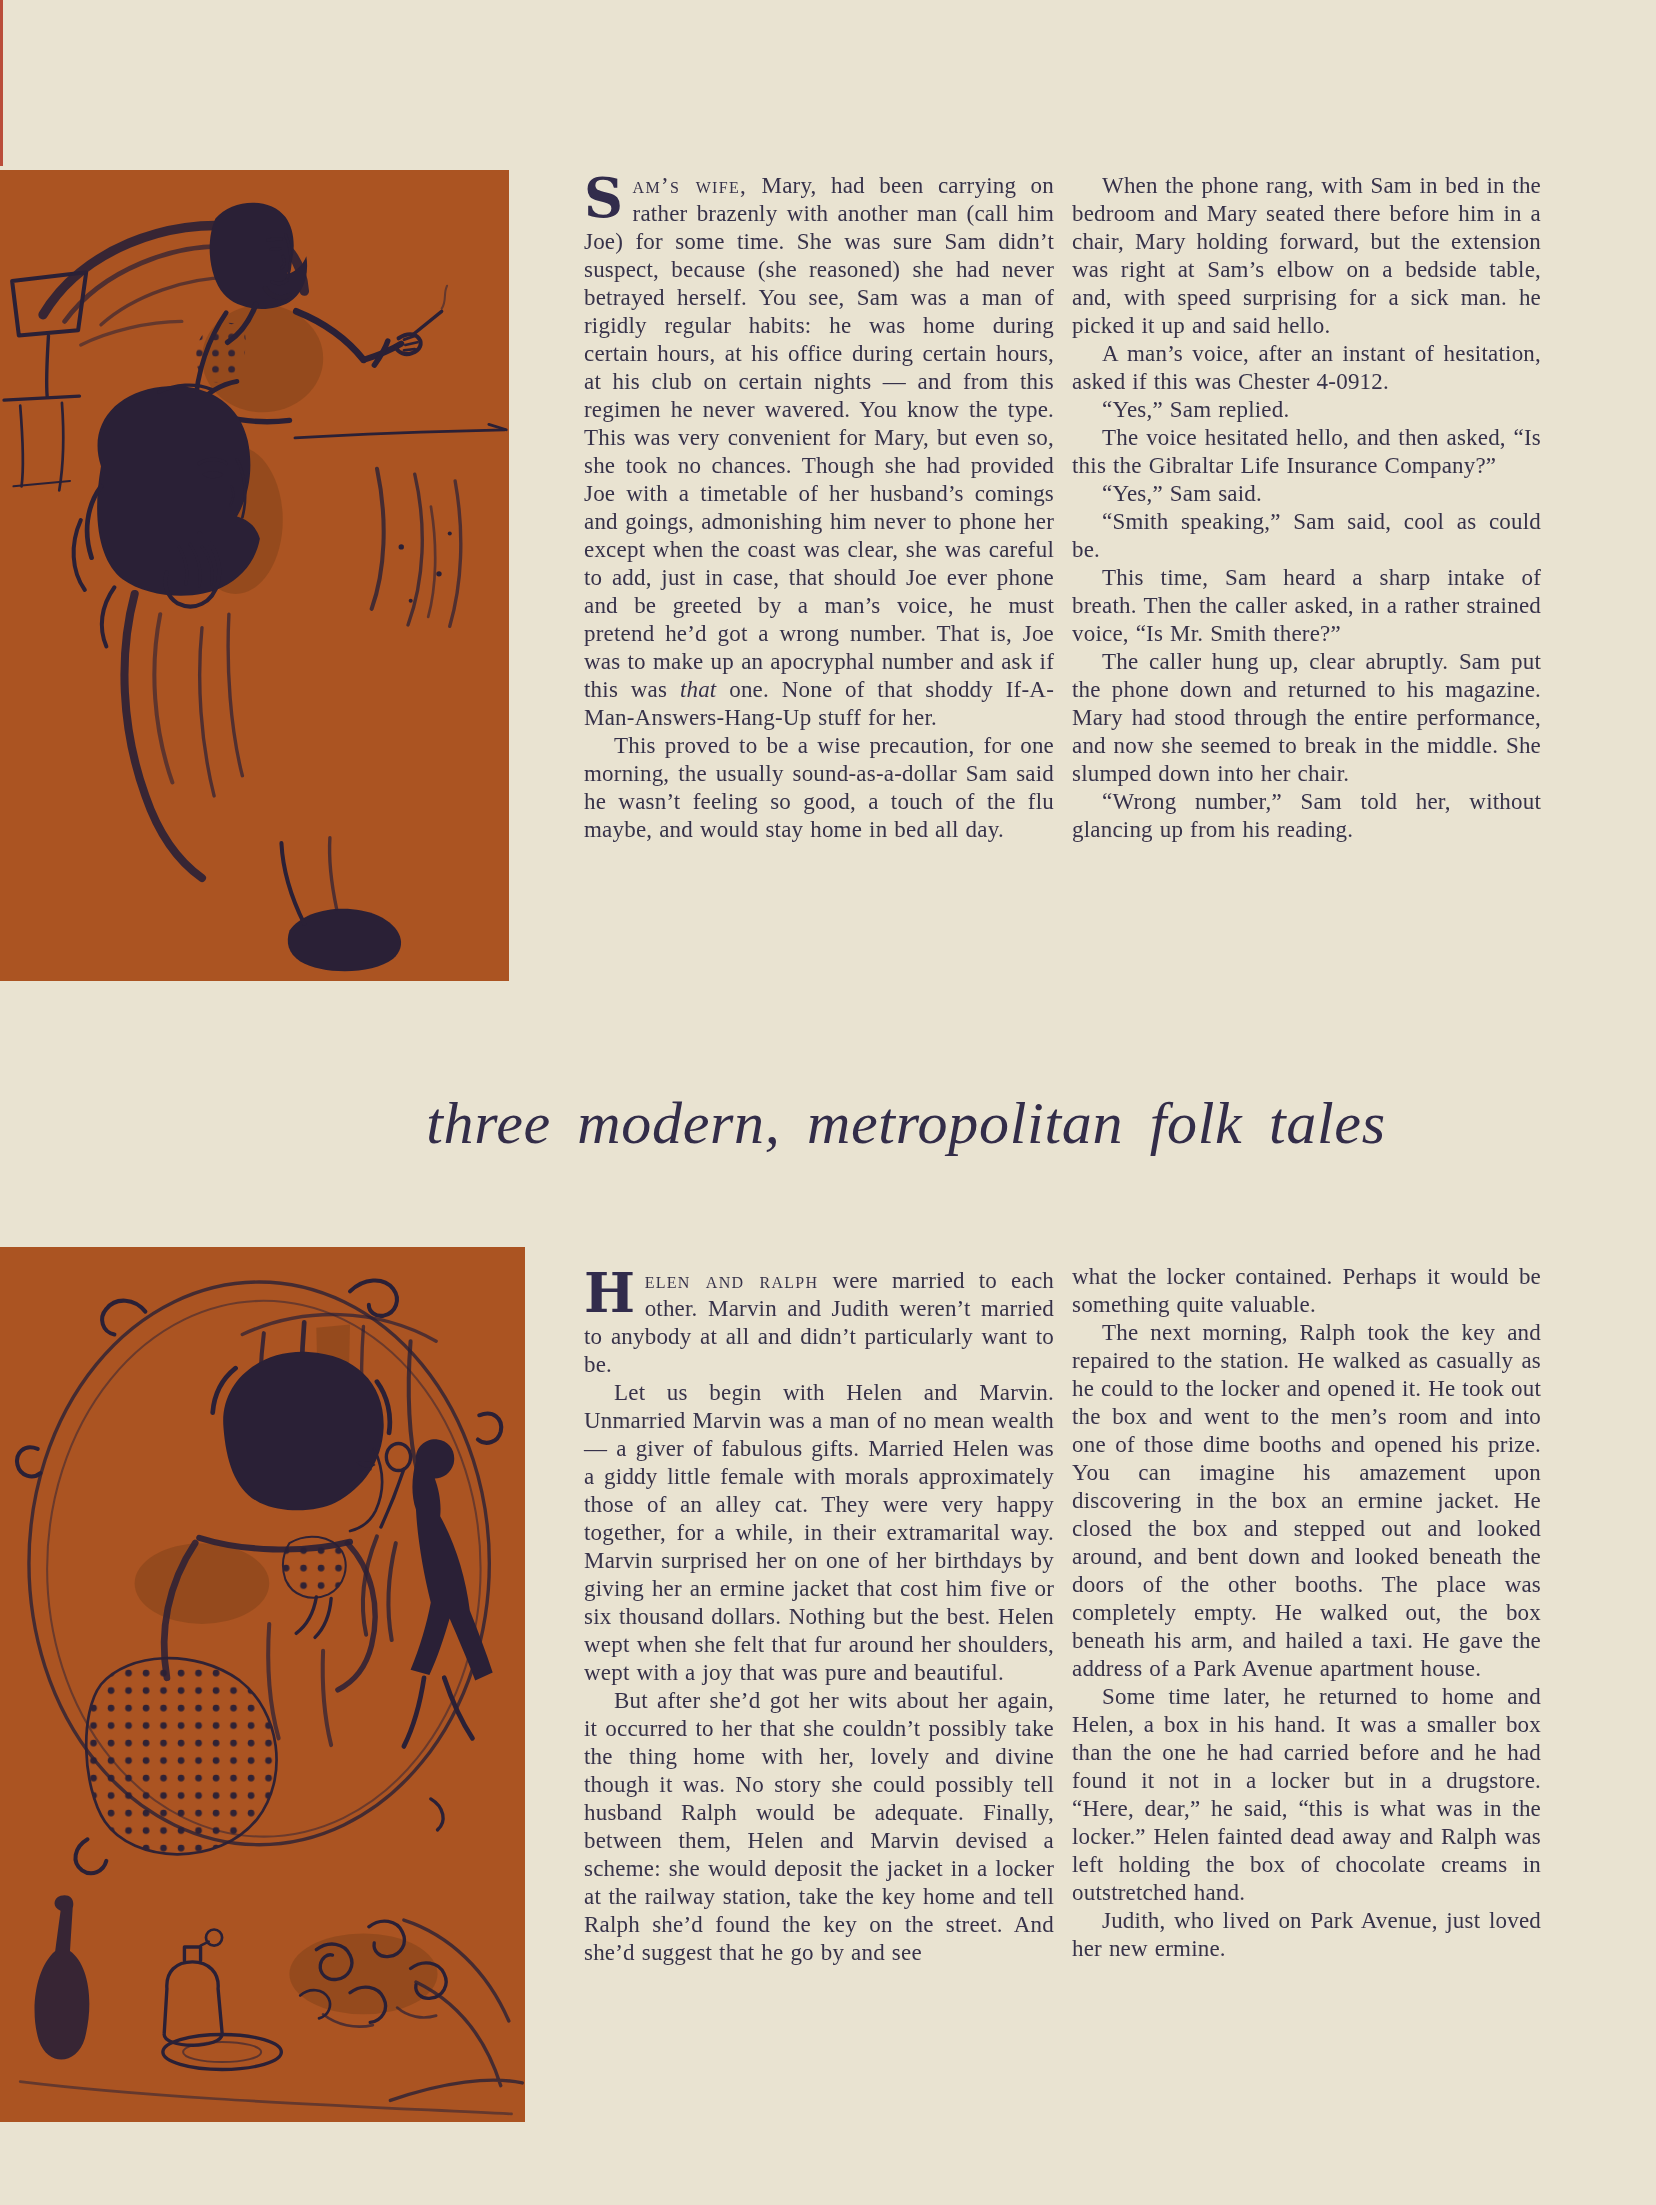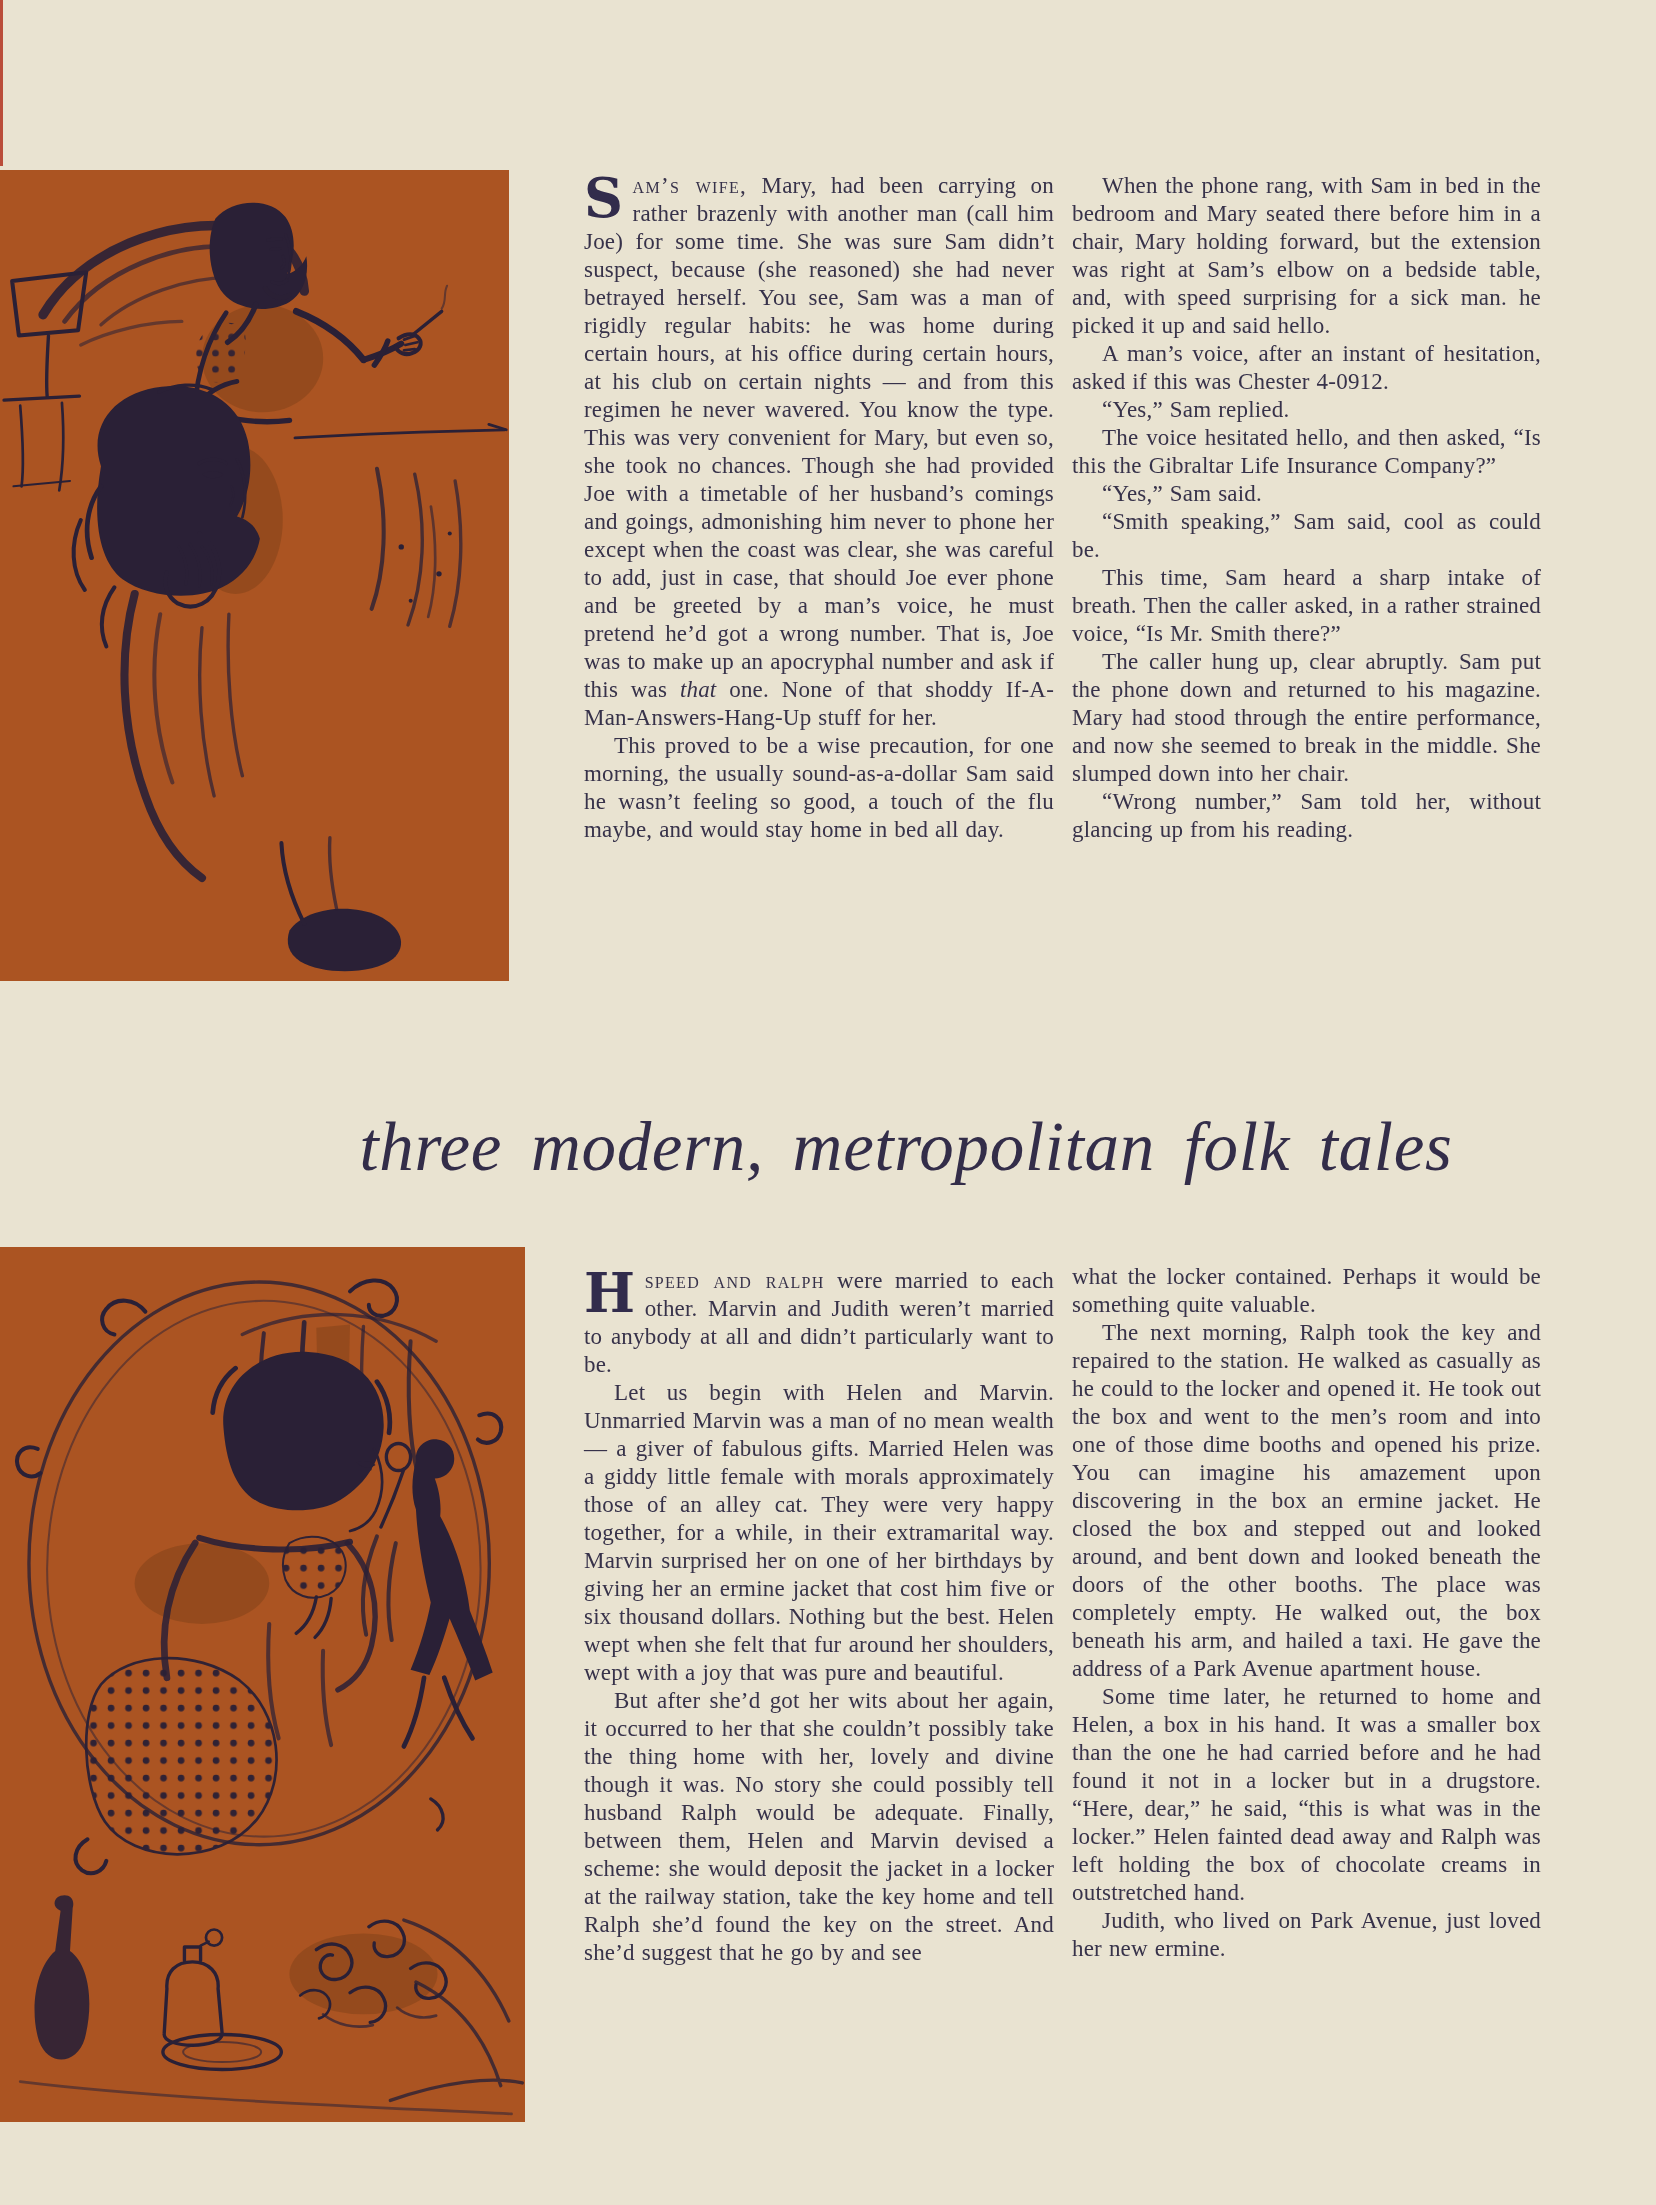--- a/index.html
+++ b/index.html
@@ -37,23 +37,23 @@
     float:left;font-family:"DejaVu Serif",serif;font-weight:bold;
     font-size:54px;line-height:44px;margin:4px 9.4px 0 0;color:#322c4c;
   }
   .smallcaps{font-variant:small-caps;letter-spacing:1.3px;}
   .italic{font-style:italic;}
   #col1{left:584px;top:172px;width:470px;}
   #col2{left:1072px;top:172px;width:469px;}
   #col3{left:584px;top:1267px;width:470px;}
   #col4{left:1072px;top:1263px;width:469px;}
   .headline{
-    position:absolute;left:236px;top:1088px;width:1340px;margin:0;
+    position:absolute;left:236px;top:1064px;width:1340px;margin:0;
     text-align:center;font-style:italic;font-weight:normal;
-    font-size:69px;line-height:119px;color:var(--headline-ink);
+    font-size:60px;line-height:119px;color:var(--headline-ink);
     letter-spacing:0.7px;word-spacing:10.8px;
   }
 </style>
 </head>
 <body>
 
 <div>
 
   <div class="red-sliver"></div>
 
@@ -219,21 +219,21 @@
           <path class="sk" stroke-width="4" d="M446,1112 C460,1100 480,1102 488,1116 C494,1128 488,1142 474,1146"></path>
           <path class="sk" stroke-width="4" opacity=".7" d="M480,1140 C500,1156 528,1162 554,1156 M590,1130 C606,1144 628,1148 648,1142"></path>
         </g>
         <path class="sk" stroke-width="5" opacity=".8" d="M600,1000 C668,1022 724,1076 756,1150 M618,1092 C680,1122 722,1176 744,1246 M580,1268 C660,1240 730,1232 776,1242"></path>
         <path class="sk" stroke-width="4" opacity=".55" d="M30,1240 C240,1266 520,1276 760,1288"></path>
       </g>
     </svg>
   </figure>
 
   <div class="col" id="col3">
-      <p><span class="dropcap">H</span><span class="smallcaps">speed and ralph</span><span> were married to each other. Marvin and Judith weren’t married to anybody at all and didn’t particularly want to be.</span></p>
+      <p><span class="dropcap">H</span><span class="smallcaps">elen and ralph</span><span> were married to each other. Marvin and Judith weren’t married to anybody at all and didn’t particularly want to be.</span></p>
       <p class="indent"><span>Let us begin with Helen and Marvin. Unmarried Marvin was a man of no mean wealth — a giver of fabulous gifts. Married Helen was a giddy little female with morals approximately those of an alley cat. They were very happy together, for a while, in their extramarital way. Marvin surprised her on one of her birthdays by giving her an ermine jacket that cost him five or six thousand dollars. Nothing but the best. Helen wept when she felt that fur around her shoulders, wept with a joy that was pure and beautiful.</span></p>
       <p class="indent"><span>But after she’d got her wits about her again, it occurred to her that she couldn’t possibly take the thing home with her, lovely and divine though it was. No story she could possibly tell husband Ralph would be adequate. Finally, between them, Helen and Marvin devised a scheme: she would deposit the jacket in a locker at the railway station, take the key home and tell Ralph she’d found the key on the street. And she’d suggest that he go by and see</span></p>
     </div>
   <div class="col" id="col4">
       <p><span>what the locker contained. Perhaps it would be something quite valuable.</span></p>
       <p class="indent"><span>The next morning, Ralph took the key and repaired to the station. He walked as casually as he could to the locker and opened it. He took out the box and went to the men’s room and into one of those dime booths and opened his prize. You can imagine his amazement upon discovering in the box an ermine jacket. He closed the box and stepped out and looked around, and bent down and looked beneath the doors of the other booths. The place was completely empty. He walked out, the box beneath his arm, and hailed a taxi. He gave the address of a Park Avenue apartment house.</span></p>
       <p class="indent"><span>Some time later, he returned to home and Helen, a box in his hand. It was a smaller box than the one he had carried before and he had found it not in a locker but in a drugstore. “Here, dear,” he said, “this is what was in the locker.” Helen fainted dead away and Ralph was left holding the box of chocolate creams in outstretched hand.</span></p>
       <p class="indent"><span>Judith, who lived on Park Avenue, just loved her new ermine.</span></p>
     </div>
 

